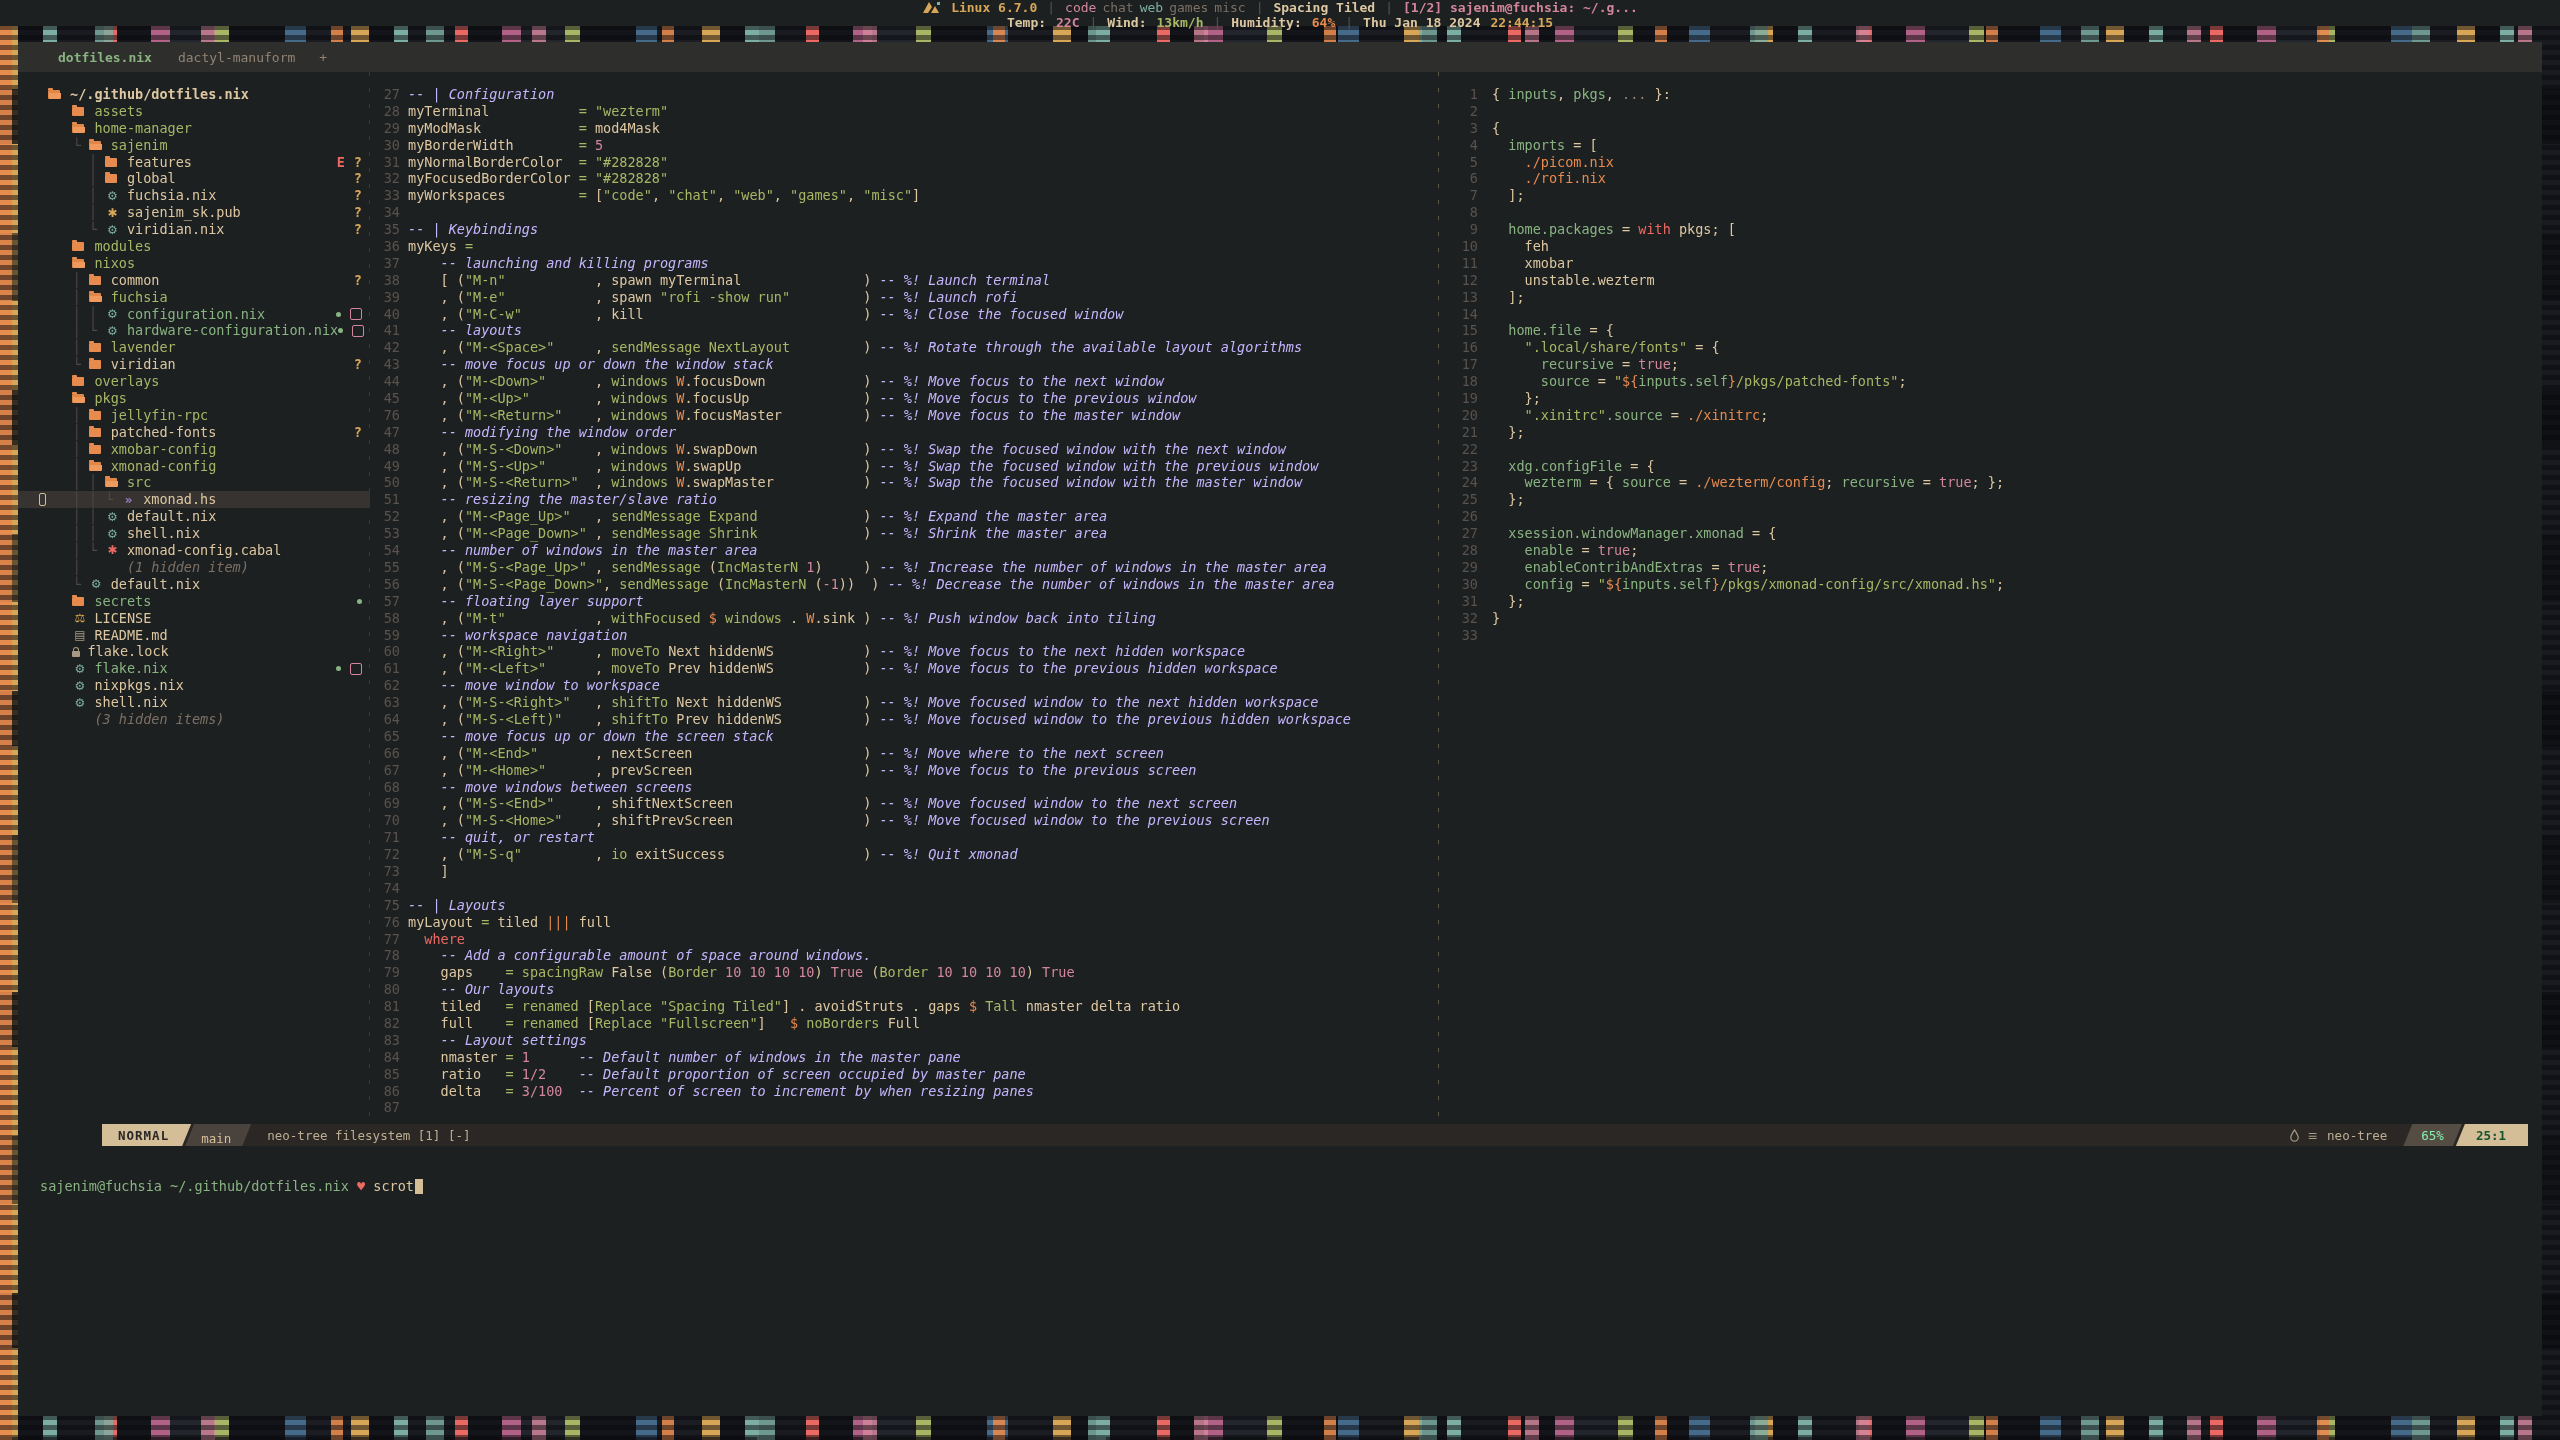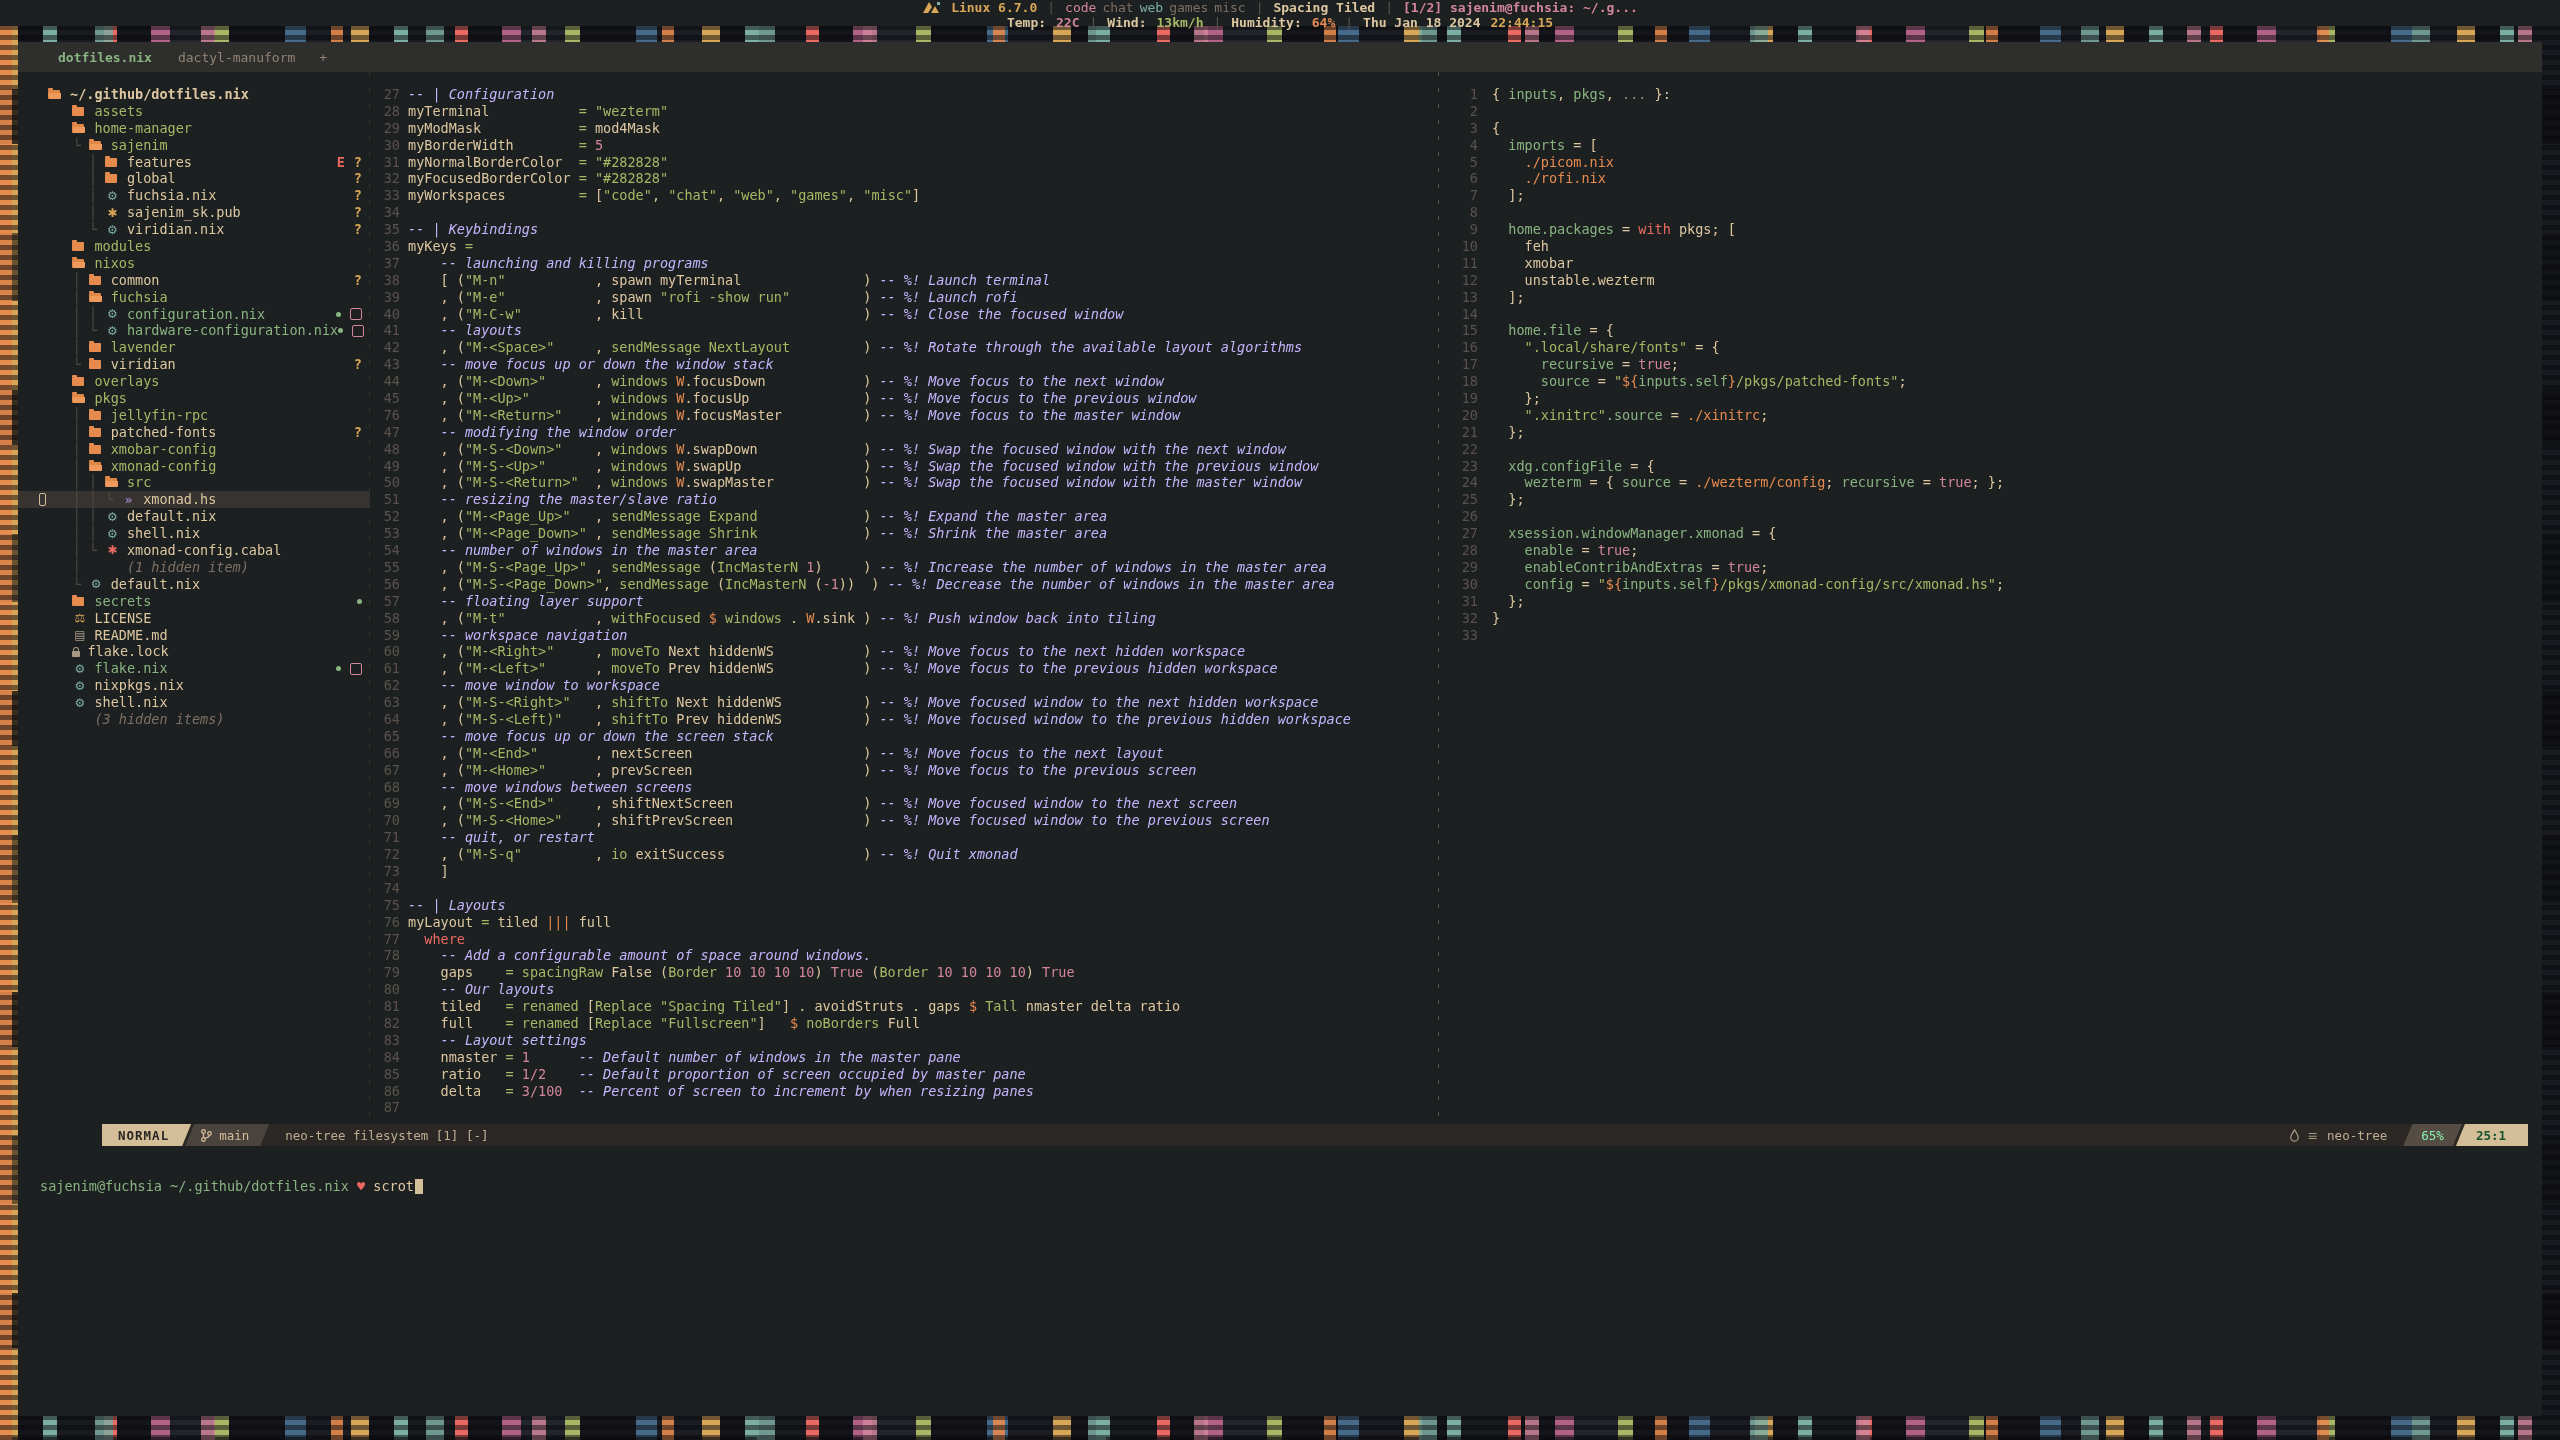--- a/index.html
+++ b/index.html
@@ -90,21 +90,21 @@
 
   
   #statusline{position:absolute;left:0;top:1082px;width:100%;height:22px;background:#1d2021;font-size:12.5px;}
   #sl-bar{position:absolute;left:84px;right:14px;top:0;height:22px;background:#2a2724;
           display:flex;align-items:center;justify-content:space-between;}
   .sl-left,.sl-right{display:flex;align-items:center;height:22px;}
   .seg{display:flex;align-items:center;height:22px;white-space:pre;}
   .seg-mode{background:#d4be98;color:#2a2726;font-weight:bold;letter-spacing:1px;
             padding:0 22px 0 16px;clip-path:polygon(0 0,100% 0,calc(100% - 9px) 100%,0 100%);}
   .seg-branch{background:#4a423c;color:#d4be98;padding:0 20px 0 16px;margin-left:-6px;gap:7px;
-              clip-path:polygon(9px 0,100% 0,calc(100% - 9px) 100%,0 100%);}
+              clip-path:polygon(9px 0,100% 0,calc(100% - 9px) 100%,0 100%);flex-direction:column;}
   .sl-info{color:#bdae93;margin-left:16px;white-space:pre;}
   .sl-plugin{color:#bdae93;margin-right:16px;display:flex;align-items:center;gap:9px;}
   .sl-lines-icon{color:#a89984;font-family:"DejaVu Sans",sans-serif;}
   .seg-percent{background:#554c44;color:#86efac;padding:0 18px;margin-right:-6px;
                clip-path:polygon(9px 0,100% 0,calc(100% - 9px) 100%,0 100%);}
   .seg-pos{background:#d4be98;color:#14532d;font-weight:bold;padding:0 22px 0 20px;
            clip-path:polygon(9px 0,100% 0,100% 100%,0 100%);}
 
   
   #prompt{position:absolute;left:22px;top:1136px;font-size:13.5px;white-space:pre;display:flex;align-items:center;}
@@ -230,21 +230,21 @@
         <div class="line"><span class="ln">56</span><span class="lc"><span class="tk-f">    , (</span><span class="tk-s">"M-S-&lt;Page_Down&gt;"</span><span class="tk-f">, </span><span class="tk-g">sendMessage </span><span class="tk-f">(</span><span class="tk-g">IncMasterN </span><span class="tk-f">(</span><span class="tk-n">-1</span><span class="tk-f">))</span><span class="tk-f">  ) </span><span class="tk-c">-- %! Decrease the number of windows in the master area</span></span></div>
         <div class="line"><span class="ln">57</span><span class="lc"><span class="tk-c">    -- floating layer support</span></span></div>
         <div class="line"><span class="ln">58</span><span class="lc"><span class="tk-f">    , (</span><span class="tk-s">"M-t"</span><span class="tk-f">           , </span><span class="tk-g">withFocused </span><span class="tk-o">$ </span><span class="tk-g">windows </span><span class="tk-f">. </span><span class="tk-o">W</span><span class="tk-f">.sink</span><span class="tk-f"> ) </span><span class="tk-c">-- %! Push window back into tiling</span></span></div>
         <div class="line"><span class="ln">59</span><span class="lc"><span class="tk-c">    -- workspace navigation</span></span></div>
         <div class="line"><span class="ln">60</span><span class="lc"><span class="tk-f">    , (</span><span class="tk-s">"M-&lt;Right&gt;"</span><span class="tk-f">     , </span><span class="tk-g">moveTo </span><span class="tk-f">Next hiddenWS</span><span class="tk-f">           ) </span><span class="tk-c">-- %! Move focus to the next hidden workspace</span></span></div>
         <div class="line"><span class="ln">61</span><span class="lc"><span class="tk-f">    , (</span><span class="tk-s">"M-&lt;Left&gt;"</span><span class="tk-f">      , </span><span class="tk-g">moveTo </span><span class="tk-f">Prev hiddenWS</span><span class="tk-f">           ) </span><span class="tk-c">-- %! Move focus to the previous hidden workspace</span></span></div>
         <div class="line"><span class="ln">62</span><span class="lc"><span class="tk-c">    -- move window to workspace</span></span></div>
         <div class="line"><span class="ln">63</span><span class="lc"><span class="tk-f">    , (</span><span class="tk-s">"M-S-&lt;Right&gt;"</span><span class="tk-f">   , </span><span class="tk-g">shiftTo </span><span class="tk-f">Next hiddenWS</span><span class="tk-f">          ) </span><span class="tk-c">-- %! Move focused window to the next hidden workspace</span></span></div>
         <div class="line"><span class="ln">64</span><span class="lc"><span class="tk-f">    , (</span><span class="tk-s">"M-S-&lt;Left)"</span><span class="tk-f">    , </span><span class="tk-g">shiftTo </span><span class="tk-f">Prev hiddenWS</span><span class="tk-f">          ) </span><span class="tk-c">-- %! Move focused window to the previous hidden workspace</span></span></div>
         <div class="line"><span class="ln">65</span><span class="lc"><span class="tk-c">    -- move focus up or down the screen stack</span></span></div>
-        <div class="line"><span class="ln">66</span><span class="lc"><span class="tk-f">    , (</span><span class="tk-s">"M-&lt;End&gt;"</span><span class="tk-f">       , </span><span class="tk-f">nextScreen</span><span class="tk-f">                     ) </span><span class="tk-c">-- %! Move focus to the next layout</span></span></div>
+        <div class="line"><span class="ln">66</span><span class="lc"><span class="tk-f">    , (</span><span class="tk-s">"M-&lt;End&gt;"</span><span class="tk-f">       , </span><span class="tk-f">nextScreen</span><span class="tk-f">                     ) </span><span class="tk-c">-- %! Move where to the next screen</span></span></div>
         <div class="line"><span class="ln">67</span><span class="lc"><span class="tk-f">    , (</span><span class="tk-s">"M-&lt;Home&gt;"</span><span class="tk-f">      , </span><span class="tk-f">prevScreen</span><span class="tk-f">                     ) </span><span class="tk-c">-- %! Move focus to the previous screen</span></span></div>
         <div class="line"><span class="ln">68</span><span class="lc"><span class="tk-c">    -- move windows between screens</span></span></div>
         <div class="line"><span class="ln">69</span><span class="lc"><span class="tk-f">    , (</span><span class="tk-s">"M-S-&lt;End&gt;"</span><span class="tk-f">     , </span><span class="tk-f">shiftNextScreen</span><span class="tk-f">                ) </span><span class="tk-c">-- %! Move focused window to the next screen</span></span></div>
         <div class="line"><span class="ln">70</span><span class="lc"><span class="tk-f">    , (</span><span class="tk-s">"M-S-&lt;Home&gt;"</span><span class="tk-f">    , </span><span class="tk-f">shiftPrevScreen</span><span class="tk-f">                ) </span><span class="tk-c">-- %! Move focused window to the previous screen</span></span></div>
         <div class="line"><span class="ln">71</span><span class="lc"><span class="tk-c">    -- quit, or restart</span></span></div>
         <div class="line"><span class="ln">72</span><span class="lc"><span class="tk-f">    , (</span><span class="tk-s">"M-S-q"</span><span class="tk-f">         , </span><span class="tk-g">io </span><span class="tk-f">exitSuccess</span><span class="tk-f">                 ) </span><span class="tk-c">-- %! Quit xmonad</span></span></div>
         <div class="line"><span class="ln">73</span><span class="lc"><span class="tk-f">    ]</span></span></div>
         <div class="line"><span class="ln">74</span><span class="lc"></span></div>
         <div class="line"><span class="ln">75</span><span class="lc"><span class="tk-c">-- | Layouts</span></span></div>
         <div class="line"><span class="ln">76</span><span class="lc"><span class="tk-f">myLayout </span><span class="tk-g">= </span><span class="tk-f">tiled </span><span class="tk-o">||| </span><span class="tk-f">full</span></span></div>

